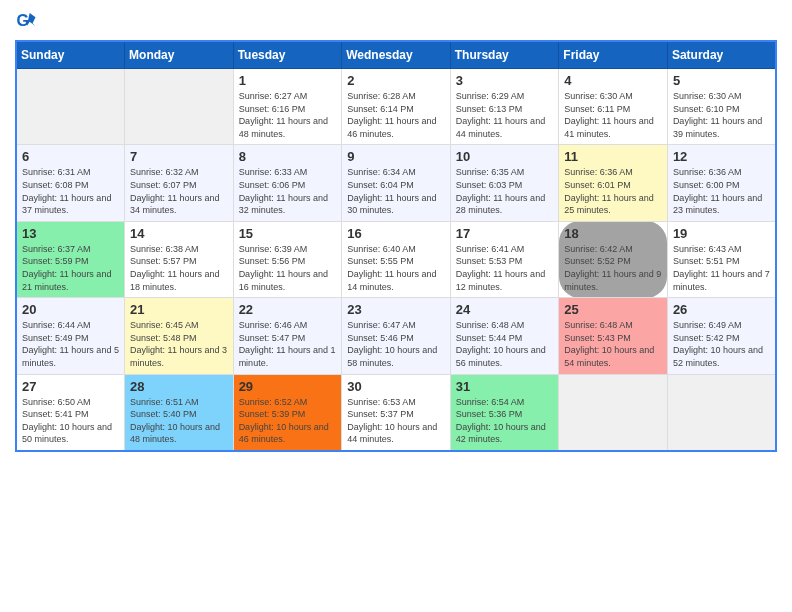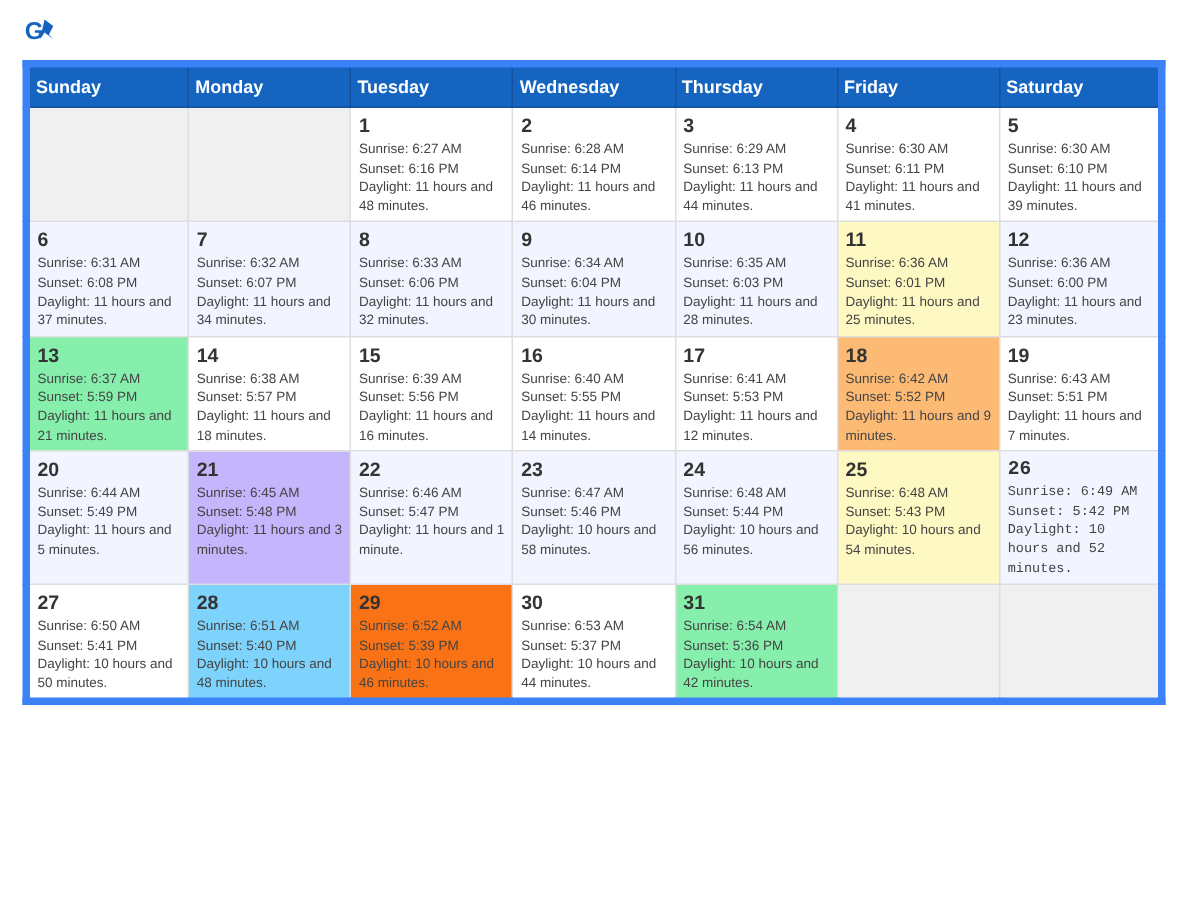--- a/index.html
+++ b/index.html
@@ -52,21 +52,21 @@
       color: #333;
       line-height: 1.1;
     }
     .location-title {
       font-size: 15px;
       color: #555;
     }
     .calendar-table {
       width: 100%;
       border-collapse: collapse;
-      border: 5px solid #3b82f6;
+      border: 2px solid #3b82f6;
     }
     .calendar-table th {
       background-color: #1565c0;
       color: #fff;
       font-size: 12px;
       font-weight: bold;
       padding: 6px 4px;
       text-align: left;
       border: 1px solid #1250a0;
     }
@@ -206,55 +206,55 @@
             <div class="day-detail">Sunrise: 6:39 AM<br>Sunset: 5:56 PM<br>Daylight: 11 hours and 16 minutes.</div>
           </td>
           <td style="background: rgb(255, 255, 255);">
             <span class="day-number">16</span>
             <div class="day-detail">Sunrise: 6:40 AM<br>Sunset: 5:55 PM<br>Daylight: 11 hours and 14 minutes.</div>
           </td>
           <td style="background: rgb(255, 255, 255); margin-left: 34px;">
             <span class="day-number">17</span>
             <div class="day-detail">Sunrise: 6:41 AM<br>Sunset: 5:53 PM<br>Daylight: 11 hours and 12 minutes.</div>
           </td>
-          <td style="background: #fdba74;">
+          <td style="background: #a3a3a3; border-radius: 21px;">
             <span class="day-number">18</span>
             <div class="day-detail">Sunrise: 6:42 AM<br>Sunset: 5:52 PM<br>Daylight: 11 hours and 9 minutes.</div>
           </td>
           <td style="background: rgb(255, 255, 255);">
             <span class="day-number">19</span>
             <div class="day-detail">Sunrise: 6:43 AM<br>Sunset: 5:51 PM<br>Daylight: 11 hours and 7 minutes.</div>
           </td>
         </tr>
         <tr>
           <td style="background: rgb(242, 245, 255);">
             <span class="day-number">20</span>
             <div class="day-detail">Sunrise: 6:44 AM<br>Sunset: 5:49 PM<br>Daylight: 11 hours and 5 minutes.</div>
           </td>
-          <td style="background: #c4b5fd;">
+          <td style="background: #fef9c3;">
             <span class="day-number">21</span>
             <div class="day-detail">Sunrise: 6:45 AM<br>Sunset: 5:48 PM<br>Daylight: 11 hours and 3 minutes.</div>
           </td>
           <td style="background: rgb(242, 245, 255);">
             <span class="day-number">22</span>
             <div class="day-detail">Sunrise: 6:46 AM<br>Sunset: 5:47 PM<br>Daylight: 11 hours and 1 minute.</div>
           </td>
           <td style="background: rgb(242, 245, 255);">
             <span class="day-number">23</span>
             <div class="day-detail">Sunrise: 6:47 AM<br>Sunset: 5:46 PM<br>Daylight: 10 hours and 58 minutes.</div>
           </td>
           <td style="background: rgb(242, 245, 255);">
             <span class="day-number">24</span>
             <div class="day-detail">Sunrise: 6:48 AM<br>Sunset: 5:44 PM<br>Daylight: 10 hours and 56 minutes.</div>
           </td>
-          <td style="background: #fef9c3;">
+          <td style="background: #fca5a5;">
             <span class="day-number">25</span>
             <div class="day-detail">Sunrise: 6:48 AM<br>Sunset: 5:43 PM<br>Daylight: 10 hours and 54 minutes.</div>
           </td>
-          <td style="background: rgb(242, 245, 255); font-family: Liberation Mono, monospace;">
+          <td style="background: rgb(242, 245, 255);">
             <span class="day-number">26</span>
             <div class="day-detail">Sunrise: 6:49 AM<br>Sunset: 5:42 PM<br>Daylight: 10 hours and 52 minutes.</div>
           </td>
         </tr>
         <tr>
           <td style="background: rgb(255, 255, 255);">
             <span class="day-number">27</span>
             <div class="day-detail">Sunrise: 6:50 AM<br>Sunset: 5:41 PM<br>Daylight: 10 hours and 50 minutes.</div>
           </td>
           <td style="background: #7dd3fc;">

